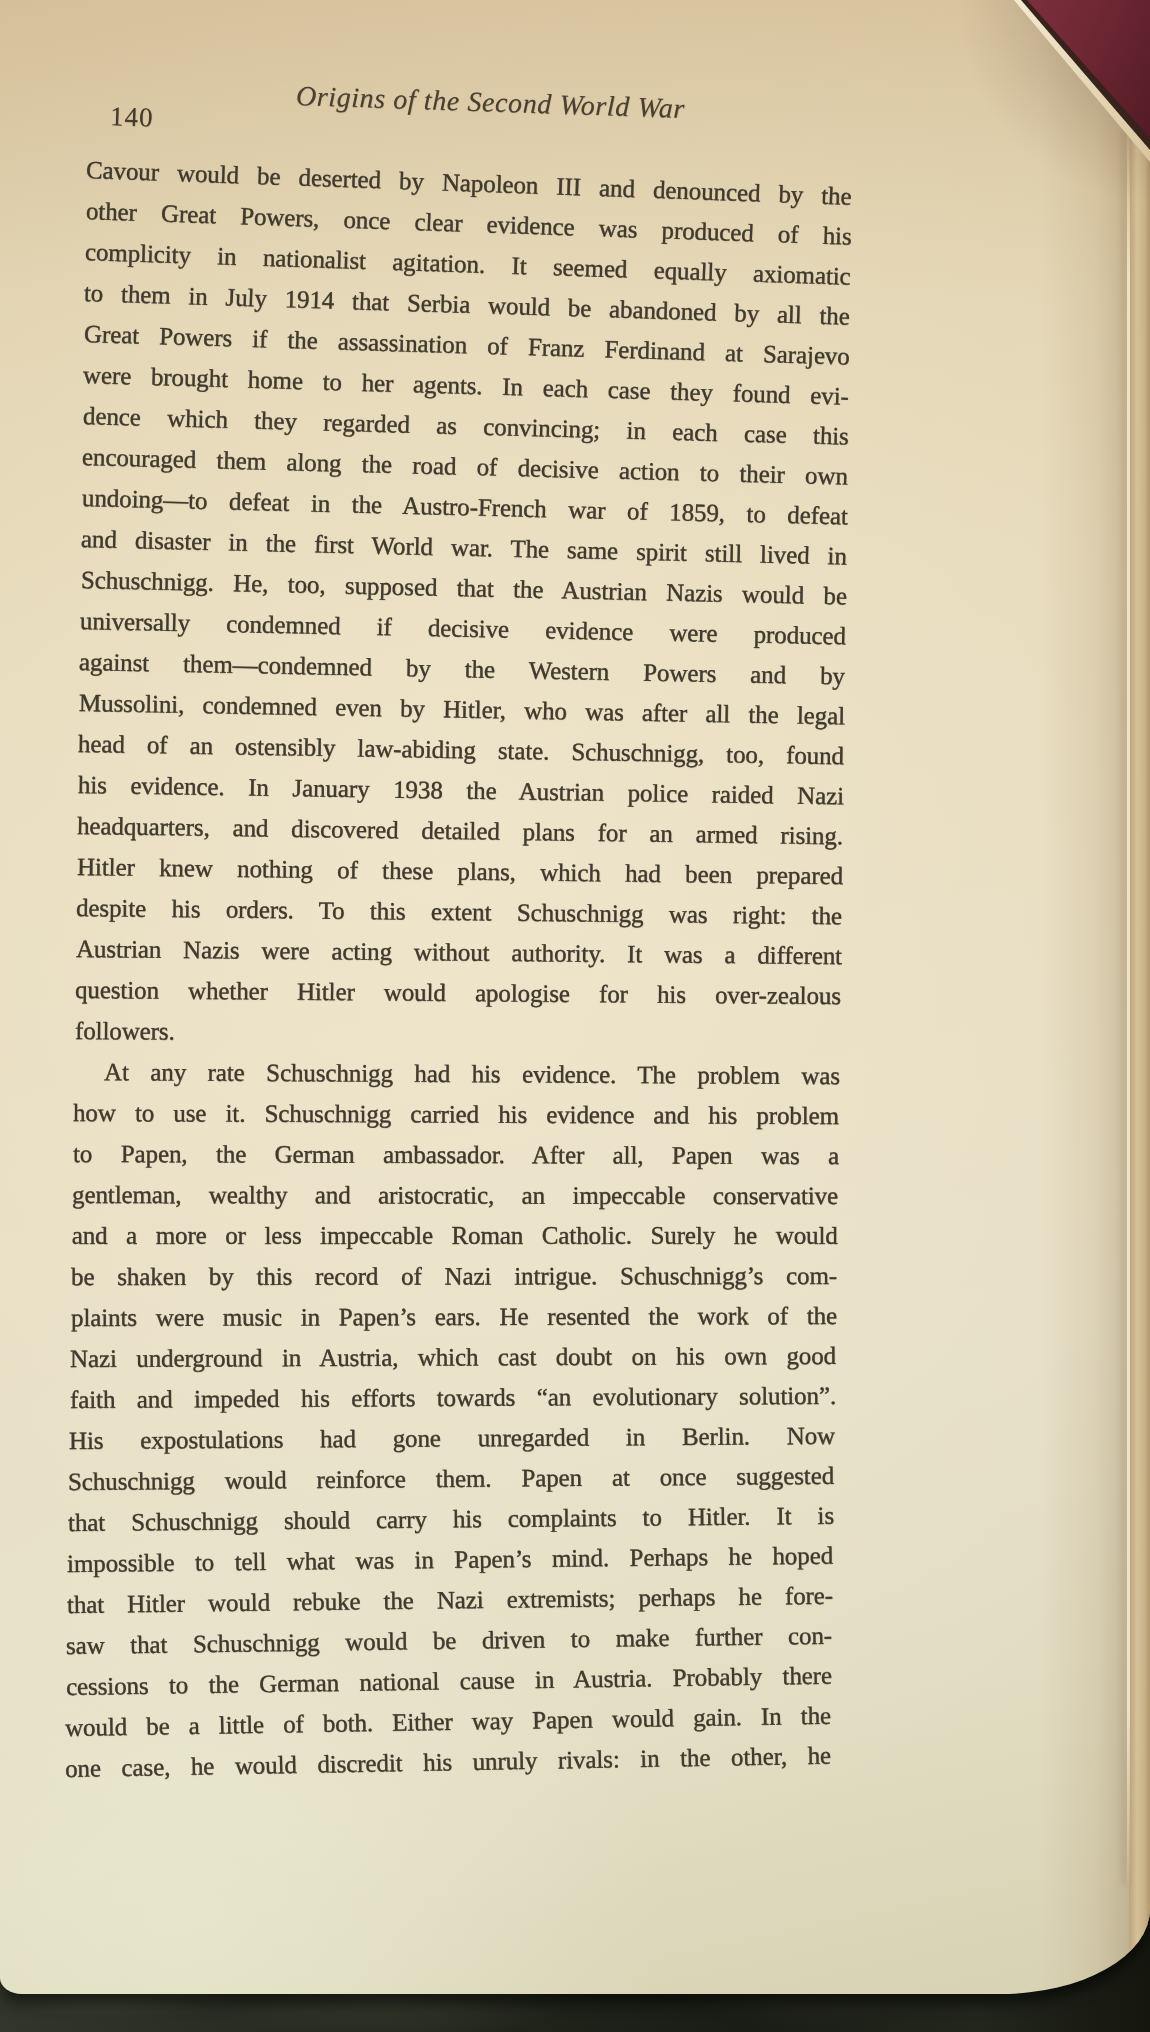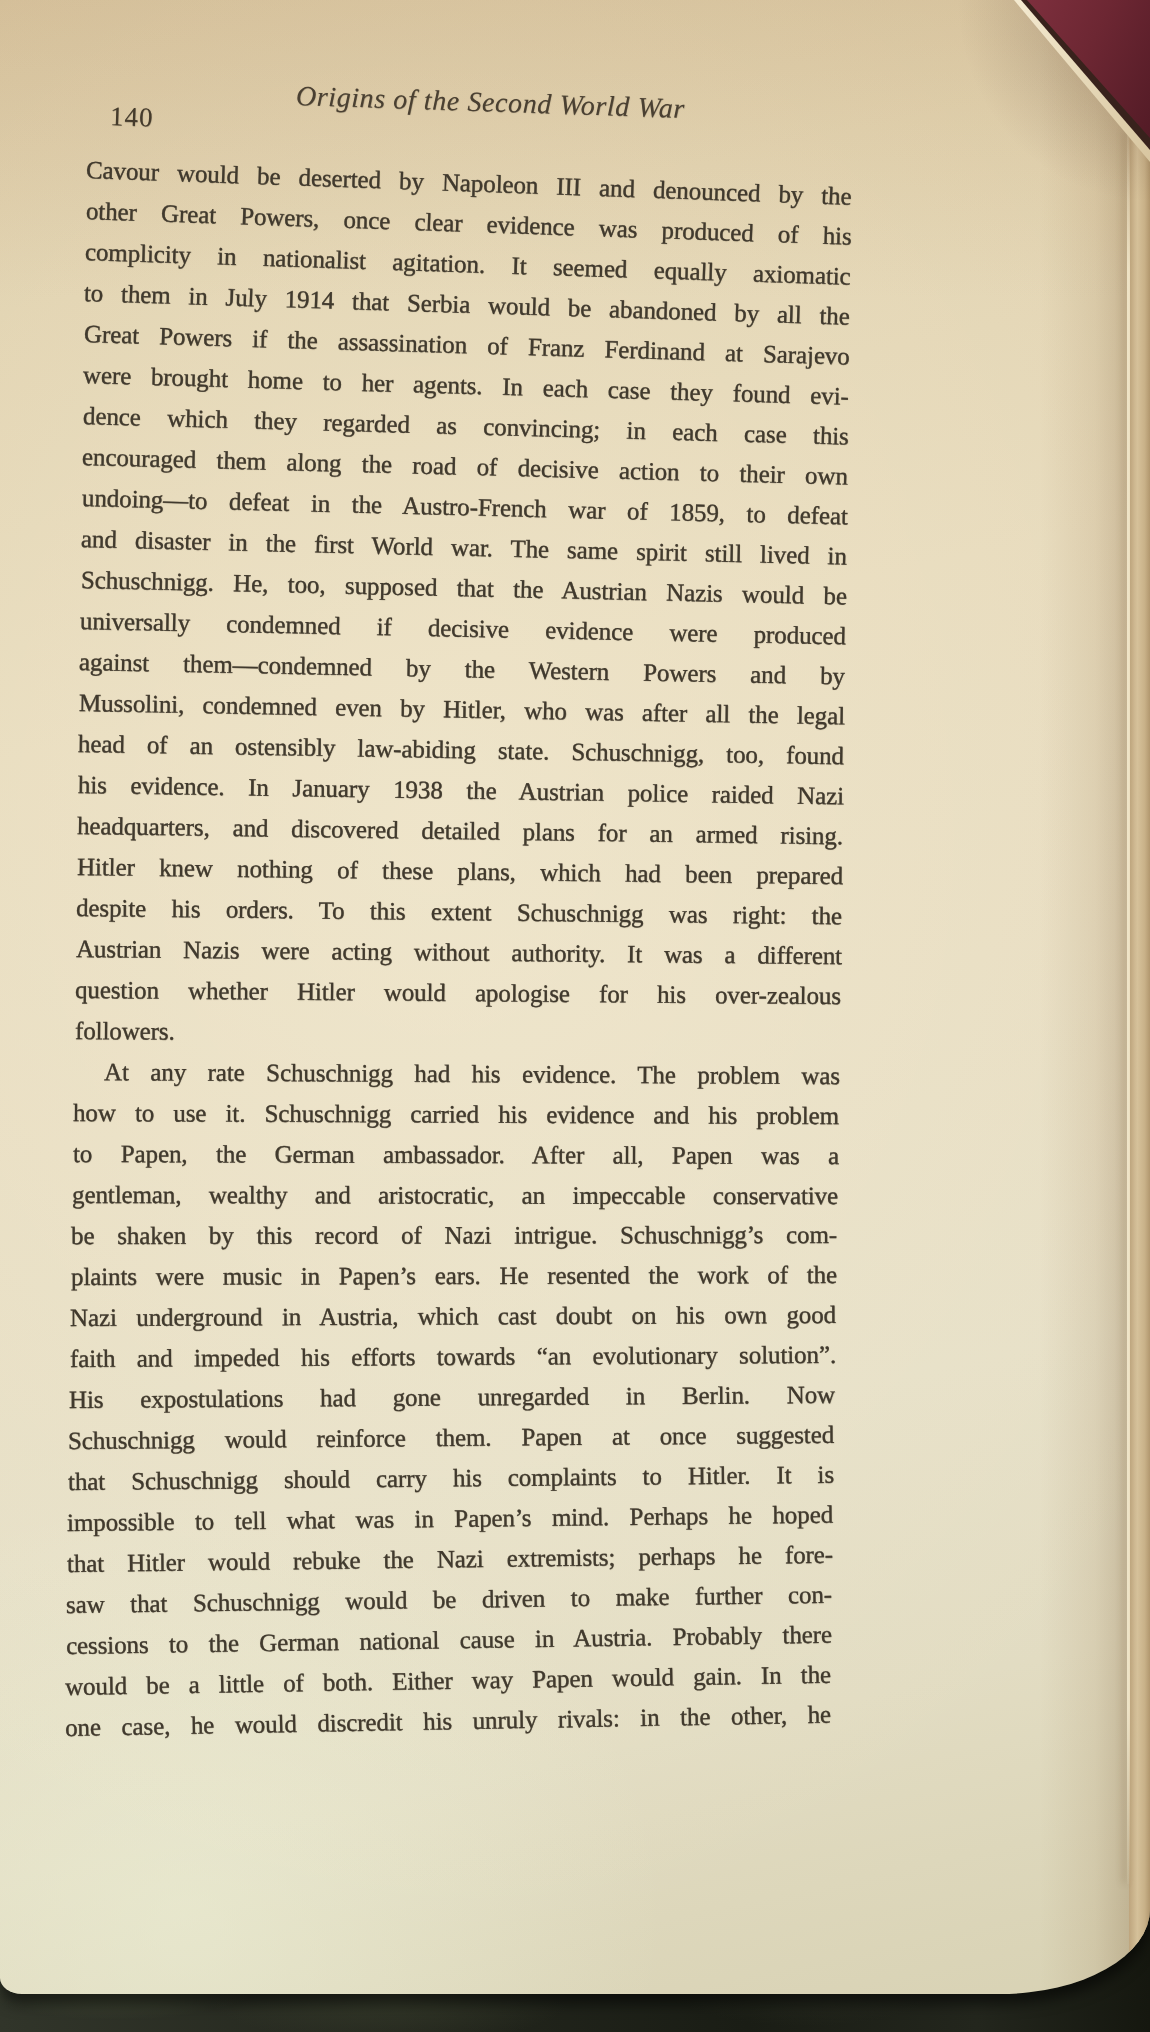--- a/index.html
+++ b/index.html
@@ -127,20 +127,21 @@
         <div class="line" style="transform: rotate(0.77deg); margin-left: 77.2px;">headquarters, and discovered detailed plans for an armed rising.</div>
         <div class="line" style="transform: rotate(0.69deg); margin-left: 76.7px;">Hitler knew nothing of these plans, which had been prepared</div>
         <div class="line" style="transform: rotate(0.62deg); margin-left: 76.1px;">despite his orders. To this extent Schuschnigg was right: the</div>
         <div class="line" style="transform: rotate(0.54deg); margin-left: 75.5px;">Austrian Nazis were acting without authority. It was a different</div>
         <div class="line" style="transform: rotate(0.46deg); margin-left: 75px;">question whether Hitler would apologise for his over-zealous</div>
         <div class="line no-just" style="transform: rotate(0.38deg); margin-left: 74.5px;">followers.</div>
         <div class="line indent" style="transform: rotate(0.31deg); margin-left: 73.9px;">At any rate Schuschnigg had his evidence. The problem was</div>
         <div class="line" style="transform: rotate(0.23deg); margin-left: 73.3px;">how to use it. Schuschnigg carried his evidence and his problem</div>
         <div class="line" style="transform: rotate(0.15deg); margin-left: 72.8px;">to Papen, the German ambassador. After all, Papen was a</div>
         <div class="line" style="transform: rotate(0.08deg); margin-left: 72.3px;">gentleman, wealthy and aristocratic, an impeccable conservative</div>
+        <div class="line" style="transform: rotate(0deg); margin-left: 71.7px;">and a more or less impeccable Roman Catholic. Surely he would</div>
         <div class="line" style="transform: rotate(-0.08deg); margin-left: 71.2px;">be shaken by this record of Nazi intrigue. Schuschnigg’s com-</div>
         <div class="line" style="transform: rotate(-0.15deg); margin-left: 70.6px;">plaints were music in Papen’s ears. He resented the work of the</div>
         <div class="line" style="transform: rotate(-0.23deg); margin-left: 70px;">Nazi underground in Austria, which cast doubt on his own good</div>
         <div class="line" style="transform: rotate(-0.31deg); margin-left: 69.5px;">faith and impeded his efforts towards “an evolutionary solution”.</div>
         <div class="line" style="transform: rotate(-0.38deg); margin-left: 69px;">His expostulations had gone unregarded in Berlin. Now</div>
         <div class="line" style="transform: rotate(-0.46deg); margin-left: 68.4px;">Schuschnigg would reinforce them. Papen at once suggested</div>
         <div class="line" style="transform: rotate(-0.54deg); margin-left: 67.8px;">that Schuschnigg should carry his complaints to Hitler. It is</div>
         <div class="line" style="transform: rotate(-0.62deg); margin-left: 67.3px;">impossible to tell what was in Papen’s mind. Perhaps he hoped</div>
         <div class="line" style="transform: rotate(-0.69deg); margin-left: 66.8px;">that Hitler would rebuke the Nazi extremists; perhaps he fore-</div>
         <div class="line" style="transform: rotate(-0.77deg); margin-left: 66.2px;">saw that Schuschnigg would be driven to make further con-</div>

